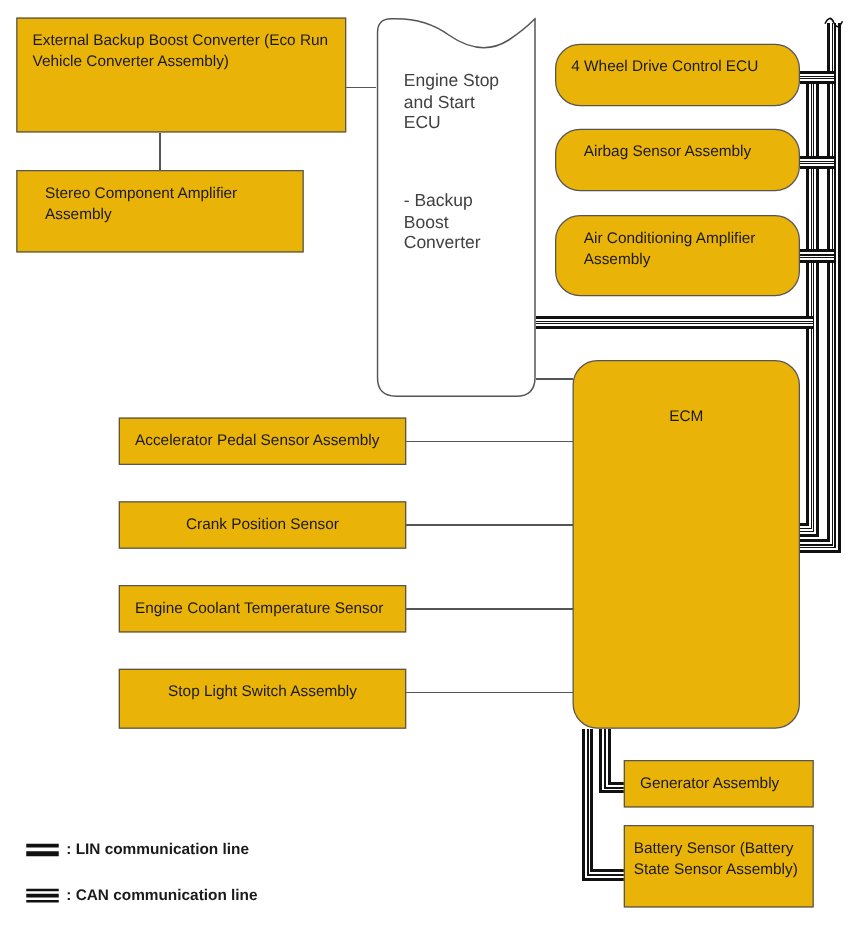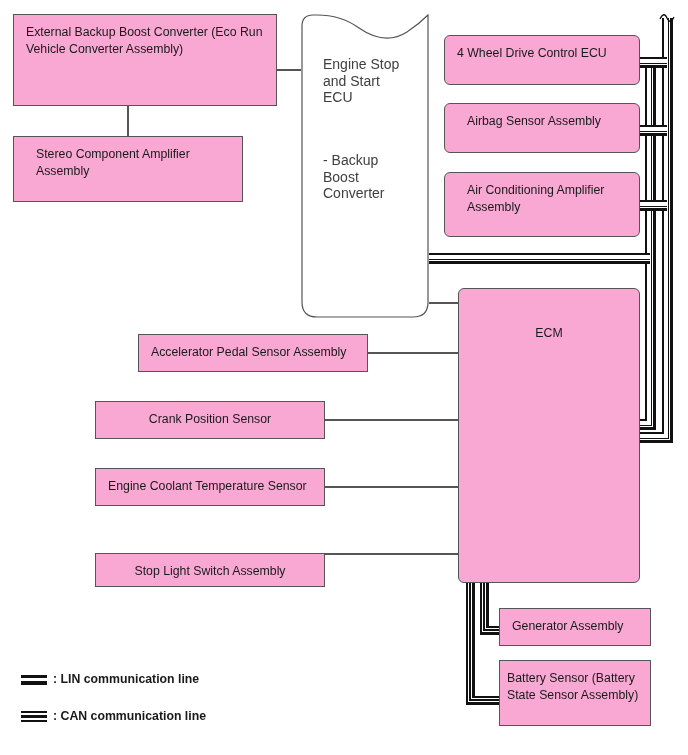--- a/index.html
+++ b/index.html
@@ -22,26 +22,26 @@
     position: absolute;
     left: 0;
     top: 0;
     width: 688px;
     height: 755px;
     pointer-events: none;
   }
   .node {
     position: absolute;
     box-sizing: border-box;
-    background: #f9a8d4;
+    background: #eab308;
     border: 1px solid #555555;
     z-index: 3;
   }
   .node.rounded {
-    border-radius: 6px;
+    border-radius: 20px;
   }
   .node .label {
     position: absolute;
     left: 12px;
     right: 8px;
     top: 9px;
     font-size: 12.3px;
     line-height: 16.5px;
     color: #1a1a1a;
     white-space: pre-line;
@@ -217,33 +217,33 @@
   </div>
 
   <div class="node rounded" id="node-ac-amp" style="left:444px; top:172px; width:196px; height:65px;">
     <div class="label indent">Air Conditioning Amplifier Assembly</div>
   </div>
 
   <div class="node rounded" id="node-ecm" style="left:458px; top:288px; width:182px; height:295px;">
     <div class="label center-ish" style="top:36px;">ECM</div>
   </div>
 
-  <div class="node" id="node-accel" style="left:95px; top:334px; width:230px; height:38px;margin-left:43px;">
+  <div class="node" id="node-accel" style="left:95px; top:334px; width:230px; height:38px;">
     <div class="label">Accelerator Pedal Sensor Assembly</div>
   </div>
 
   <div class="node" id="node-coolant" style="left:95px; top:468px; width:230px; height:38px;">
     <div class="label">Engine Coolant Temperature Sensor</div>
   </div>
 
   <div class="node" id="node-crank" style="left:95px; top:401px; width:230px; height:38px;">
     <div class="label center-ish">Crank Position Sensor</div>
   </div>
 
-  <div class="node" id="node-stoplight" style="left:95px; top:553px; width:230px; height:34px;">
+  <div class="node" id="node-stoplight" style="left:95px; top:535px; width:230px; height:48px;">
     <div class="label center-ish">Stop Light Switch Assembly</div>
   </div>
 
   <div class="node" id="node-generator" style="left:499px; top:608px; width:152px; height:38px;">
     <div class="label">Generator Assembly</div>
   </div>
 
   <div class="node" id="node-battery-sensor" style="left:499px; top:660px; width:152px; height:66px;">
     <div class="label" style="left:7px;">Battery Sensor (Battery State Sensor Assembly)</div>
   </div>

